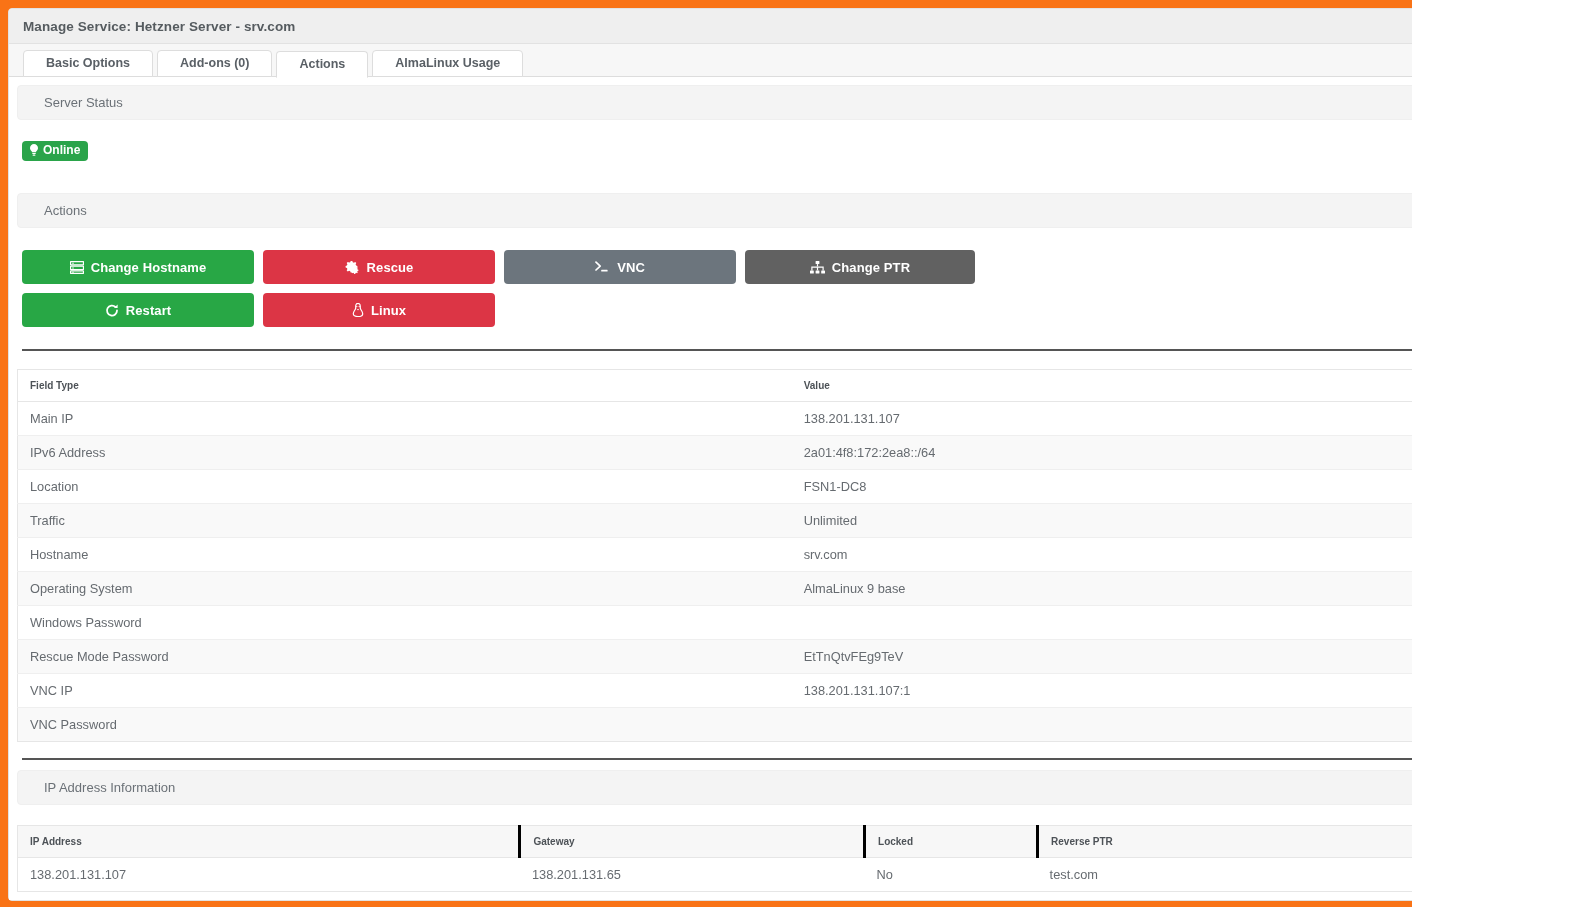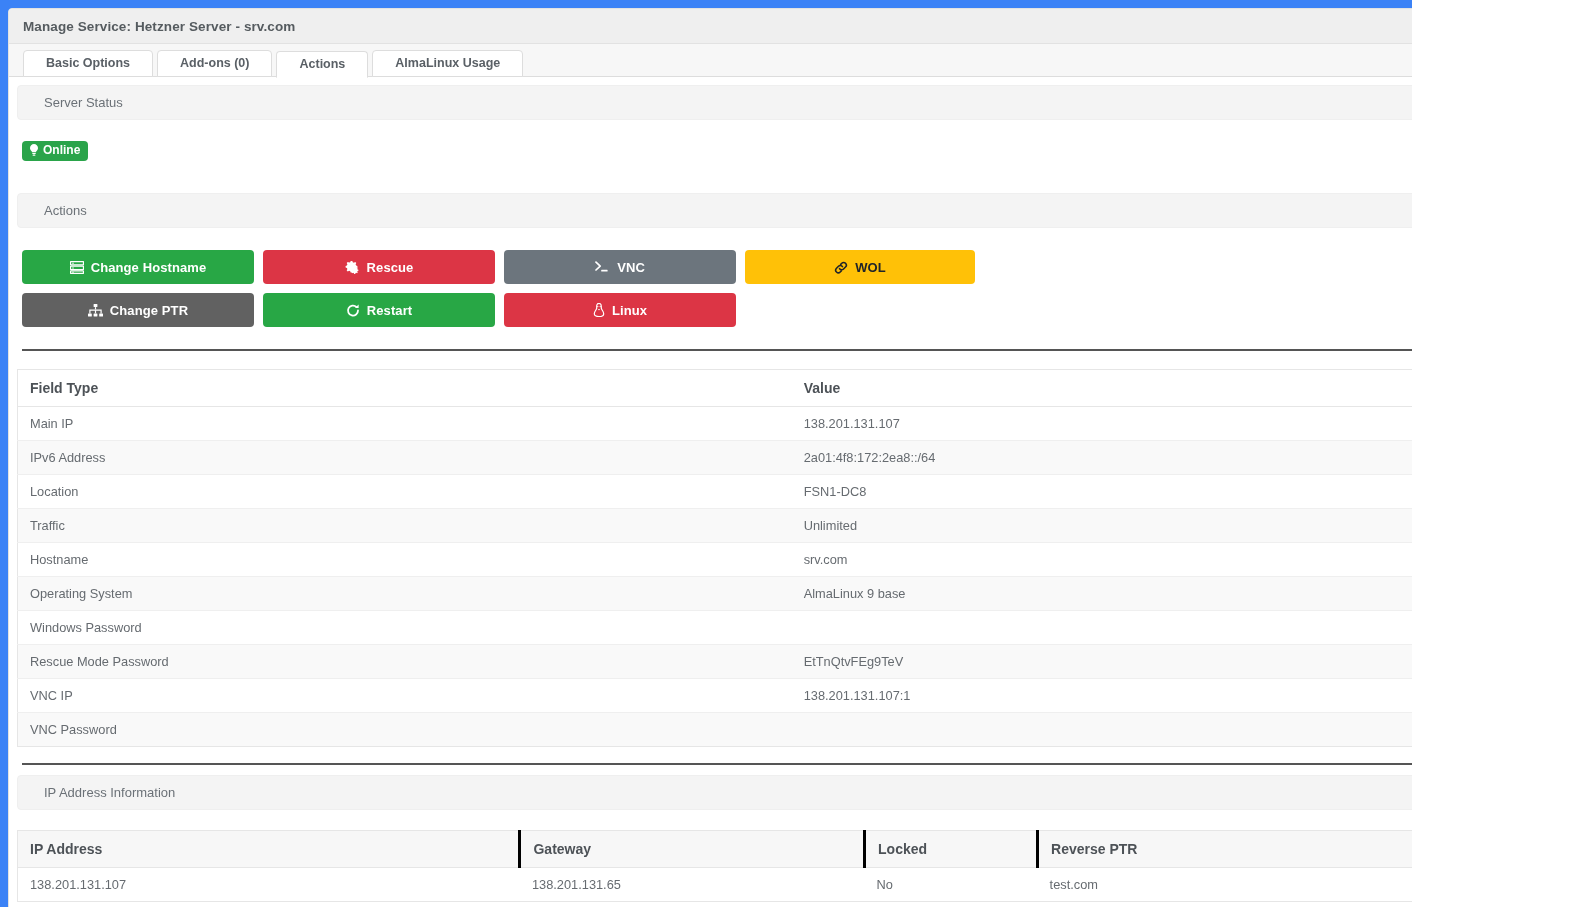--- a/index.html
+++ b/index.html
@@ -8,21 +8,21 @@
     width: 1577px; height: 907px;
     background: #ffffff;
     font-family: "Liberation Sans", sans-serif;
     -webkit-font-smoothing: antialiased;
   }
   .page {
     position: relative;
     width: 1412px;
     height: 907px;
     overflow: hidden;
-    background: #3b82f6;
+    background: #f97316;
   }
   .panel {
     position: absolute;
     left: 8px;
     top: 8px;
     width: 1537px;
     background: #ffffff;
     border: 1px solid #e2e2e2;
     border-radius: 4px;
   }
@@ -153,21 +153,21 @@
     border-radius: 3px;
     font-size: 12.8px;
     table-layout: fixed;
   }
   .tbl th {
     text-align: left;
     font-weight: bold;
     color: #4d5257;
     background: #ffffff;
     padding: 10px 0 10px 12px;
-    font-size: 14px;
+    font-size: 10px;
     border-bottom: 1px solid #e6e6e6;
   }
   .tbl td {
     color: #666b70;
     padding: 9px 0 9px 12px;
     border-top: 1px solid #efefef;
     height: 28px;
     overflow: hidden;
     white-space: nowrap;
     text-overflow: ellipsis;
@@ -249,31 +249,20 @@
           </button>
           <button class="btn slate">
             <span style="display: inline-flex;">
               <svg width="15" height="12" viewBox="0 0 15 12">
                 <path d="M1 1.2l4.2 3.9L1 9" fill="none" stroke="currentColor" stroke-width="1.7" stroke-linecap="round" stroke-linejoin="round"></path>
                 <rect x="6.2" y="8.7" width="6.4" height="1.7" rx="0.5" fill="currentColor"></rect>
               </svg>
             </span>
             <span>VNC</span>
           </button>
-          <button class="btn yellow">
-            <span style="display: inline-flex;">
-              <svg width="14" height="13" viewBox="0 0 14 13">
-                <g fill="none" stroke="currentColor" stroke-width="1.6" stroke-linecap="round">
-                  <path d="M5.6 7.7a2.6 2.6 0 0 0 3.9.3l2-2a2.6 2.6 0 1 0-3.7-3.7l-1.1 1.1"></path>
-                  <path d="M8.4 5.6a2.6 2.6 0 0 0-3.9-.3l-2 2A2.6 2.6 0 1 0 6.2 11l1.1-1.1"></path>
-                </g>
-              </svg>
-            </span>
-            <span>WOL</span>
-          </button>
           <button class="btn gray">
             <span style="display: inline-flex;">
               <svg width="15" height="13" viewBox="0 0 15 13">
                 <g fill="currentColor">
                   <rect x="5.6" y="0" width="3.8" height="3.1" rx="0.5"></rect>
                   <rect x="0" y="9.4" width="3.8" height="3.1" rx="0.5"></rect>
                   <rect x="5.6" y="9.4" width="3.8" height="3.1" rx="0.5"></rect>
                   <rect x="11.2" y="9.4" width="3.8" height="3.1" rx="0.5"></rect>
                 </g>
                 <g fill="none" stroke="currentColor" stroke-width="1.2">

